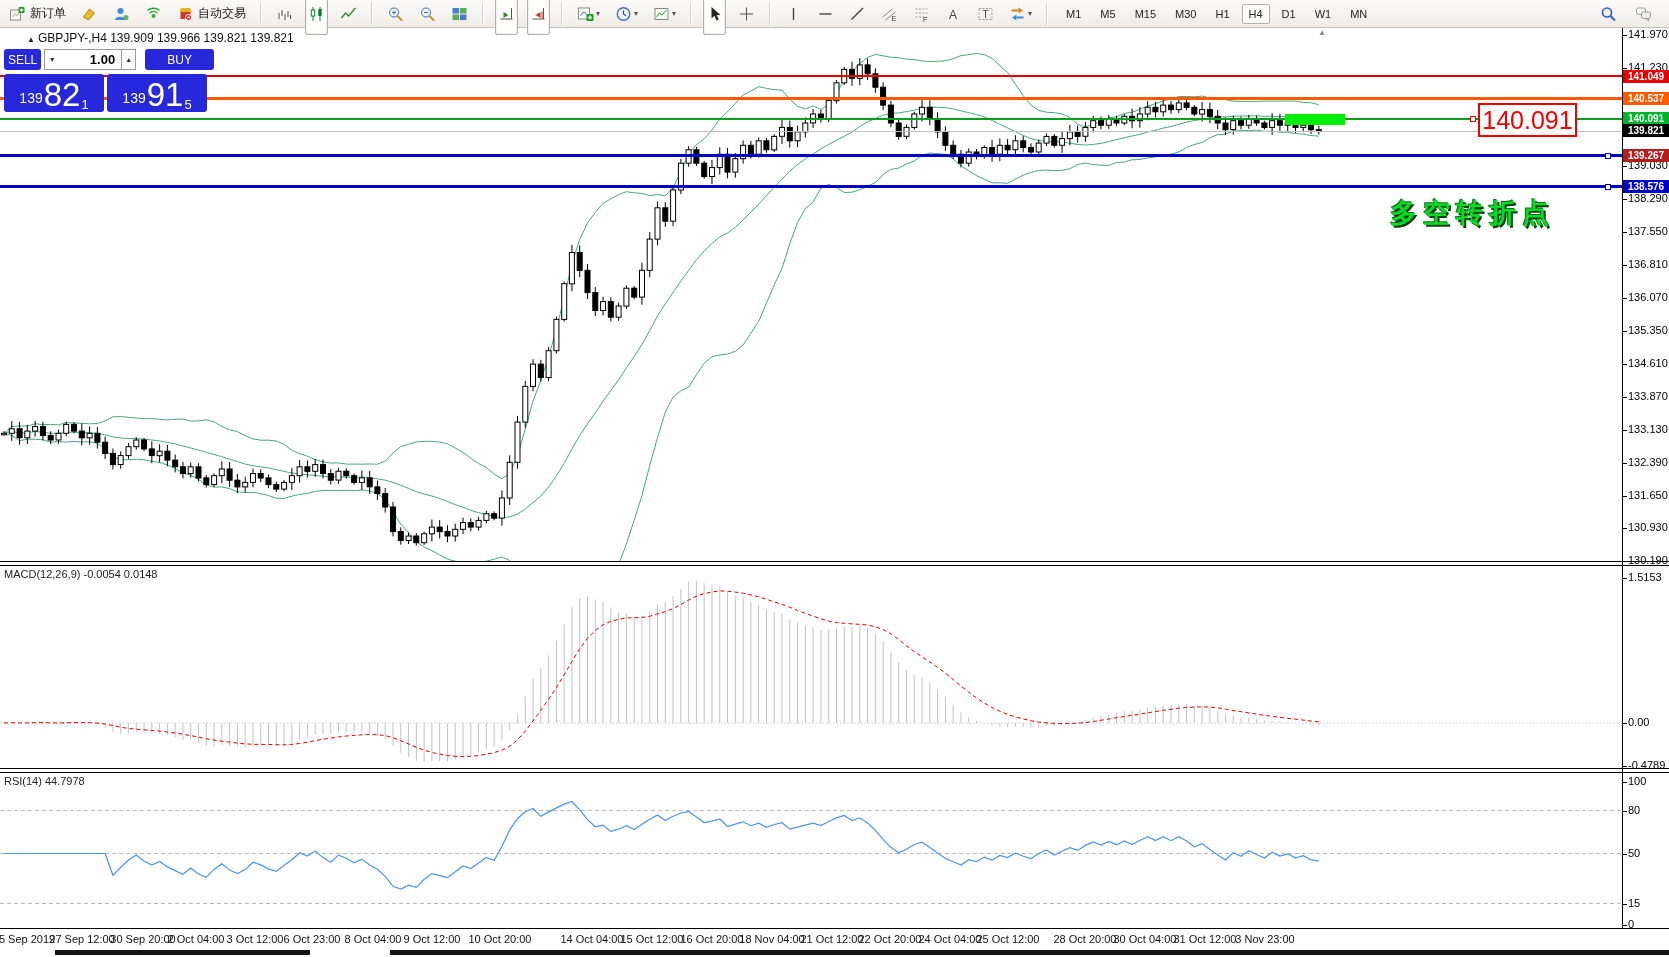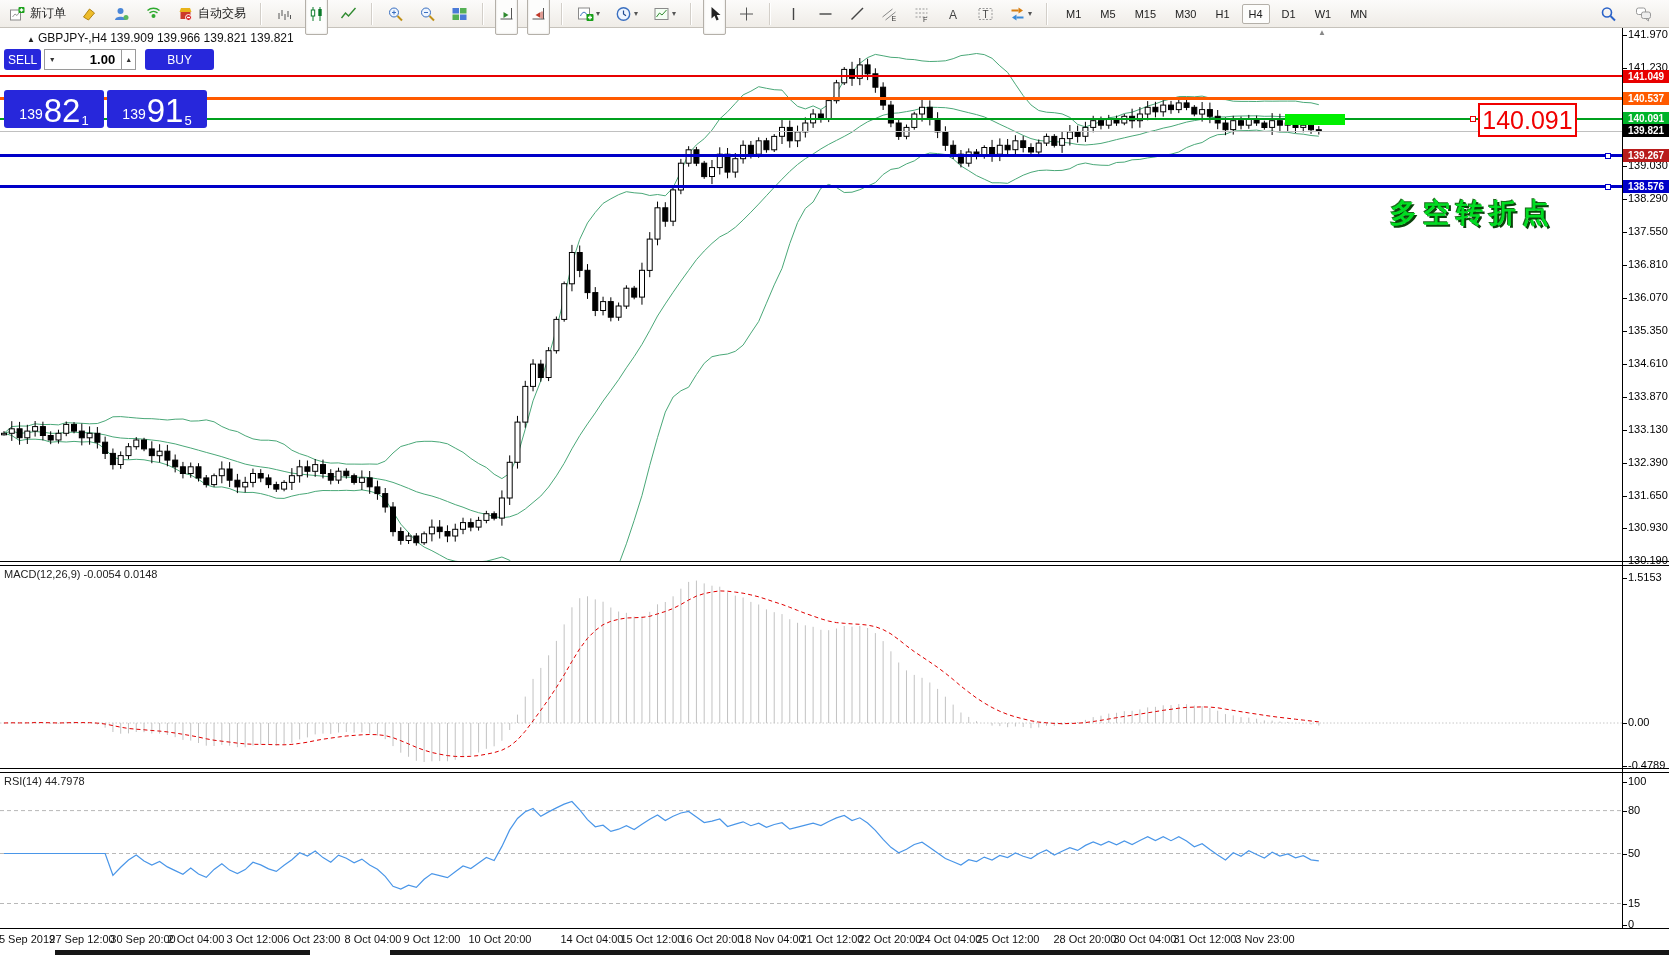--- a/index.html
+++ b/index.html
@@ -32,21 +32,21 @@
   .tlab{position:absolute;top:933px;font-size:11px;color:#111;transform:translateX(-50%);white-space:nowrap;}
   
   .panel{position:absolute;left:4px;top:49px;width:210px;z-index:20;}
   .prow1{display:flex;align-items:stretch;height:21px;}
   .pbtn{background:#2727db;color:#fff;font-size:12px;display:flex;align-items:center;justify-content:center;border-radius:3px;}
   .sellb{width:40px;}
   .buyb{width:74px;margin-left:9px;}
   .spin{width:16px;background:#fff;border:1px solid #9a9a9a;display:flex;align-items:center;justify-content:center;font-size:7px;color:#333;box-sizing:border-box;}
   .vol{width:62px;border:1px solid #9a9a9a;border-left:none;border-right:none;font-size:13px;font-weight:bold;text-align:right;padding:0 6px 0 0;font-family:"Liberation Sans",sans-serif;box-sizing:border-box;}
   .spin.dn{margin-left:3px;border-right:none;}
-  .prow2{display:flex;margin-top:20px;gap:3px;}
+  .prow2{display:flex;margin-top:4px;gap:3px;}
   .pricebox{width:100px;height:38px;background:#2727db;border-radius:3px;color:#fff;display:flex;align-items:flex-end;justify-content:center;padding-bottom:2px;box-sizing:border-box;}
   .pp-small{font-size:14px;margin:0 1px 4px 0;}
   .pp-big{font-size:33px;line-height:0.9;font-weight:normal;}
   .pp-sup{font-size:13px;position:relative;top:2px;margin-left:1px;}
   
   .callout{position:absolute;left:1478px;top:103px;width:95px;height:30px;border:2px solid #f00000;background:#fff;
            color:#f00000;font-size:25px;text-align:center;line-height:30px;z-index:12;}
   .annot{position:absolute;left:1390px;top:195px;font-size:27px;font-weight:bold;color:#00dd22;letter-spacing:6px;
          text-shadow:2px 2px 0 #0b420b,-1px -1px 0 #1c6a1c;z-index:12;white-space:nowrap;}
   .hl-rect{position:absolute;z-index:6;}

